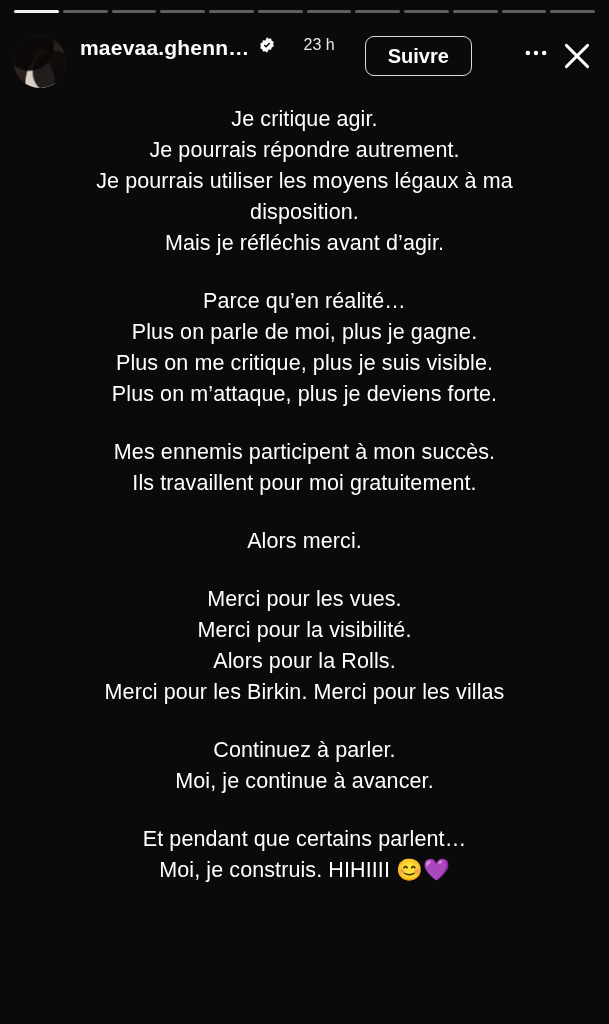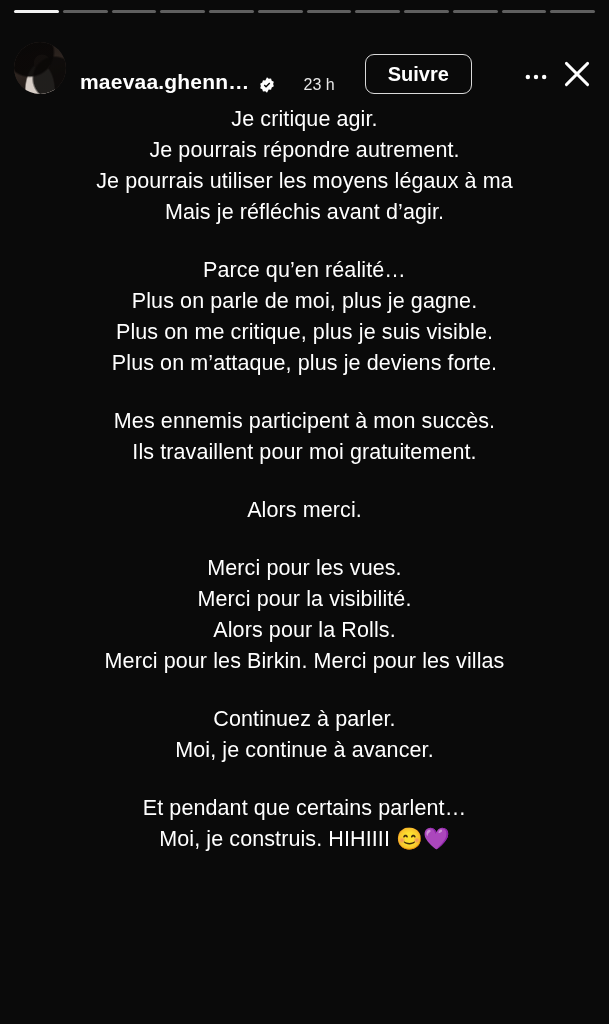--- a/index.html
+++ b/index.html
@@ -42,21 +42,21 @@
     background: rgba(255,255,255,0.95);
   }
   
   .header {
     position: absolute;
     top: 36px;
     left: 14px;
     right: 12px;
     height: 58px;
     display: flex;
-    align-items: flex-end;
+    align-items: flex-start;
   }
   .avatar {
     width: 52px;
     height: 52px;
     border-radius: 50%;
     overflow: hidden;
     flex: 0 0 auto;
     background: #2a2320;
     position: relative;
   }
@@ -201,20 +201,21 @@
         <path d="M4.5 4.5 L19.5 19.5 M19.5 4.5 L4.5 19.5" stroke="#ffffff" stroke-width="2" stroke-linecap="round"></path>
       </svg>
     </div>
   </div>
 
   <div class="story-text" id="story-text">
       <div class="para">
         <span class="line">Je critique agir.</span>
         <span class="line">Je pourrais répondre autrement.</span>
         <span class="line">Je pourrais utiliser les moyens légaux à ma</span>
+        <span class="line">disposition.</span>
         <span class="line">Mais je réfléchis avant d’agir.</span>
       </div>
       <div class="para">
         <span class="line">Parce qu’en réalité…</span>
         <span class="line">Plus on parle de moi, plus je gagne.</span>
         <span class="line">Plus on me critique, plus je suis visible.</span>
         <span class="line">Plus on m’attaque, plus je deviens forte.</span>
       </div>
       <div class="para">
         <span class="line">Mes ennemis participent à mon succès.</span>

